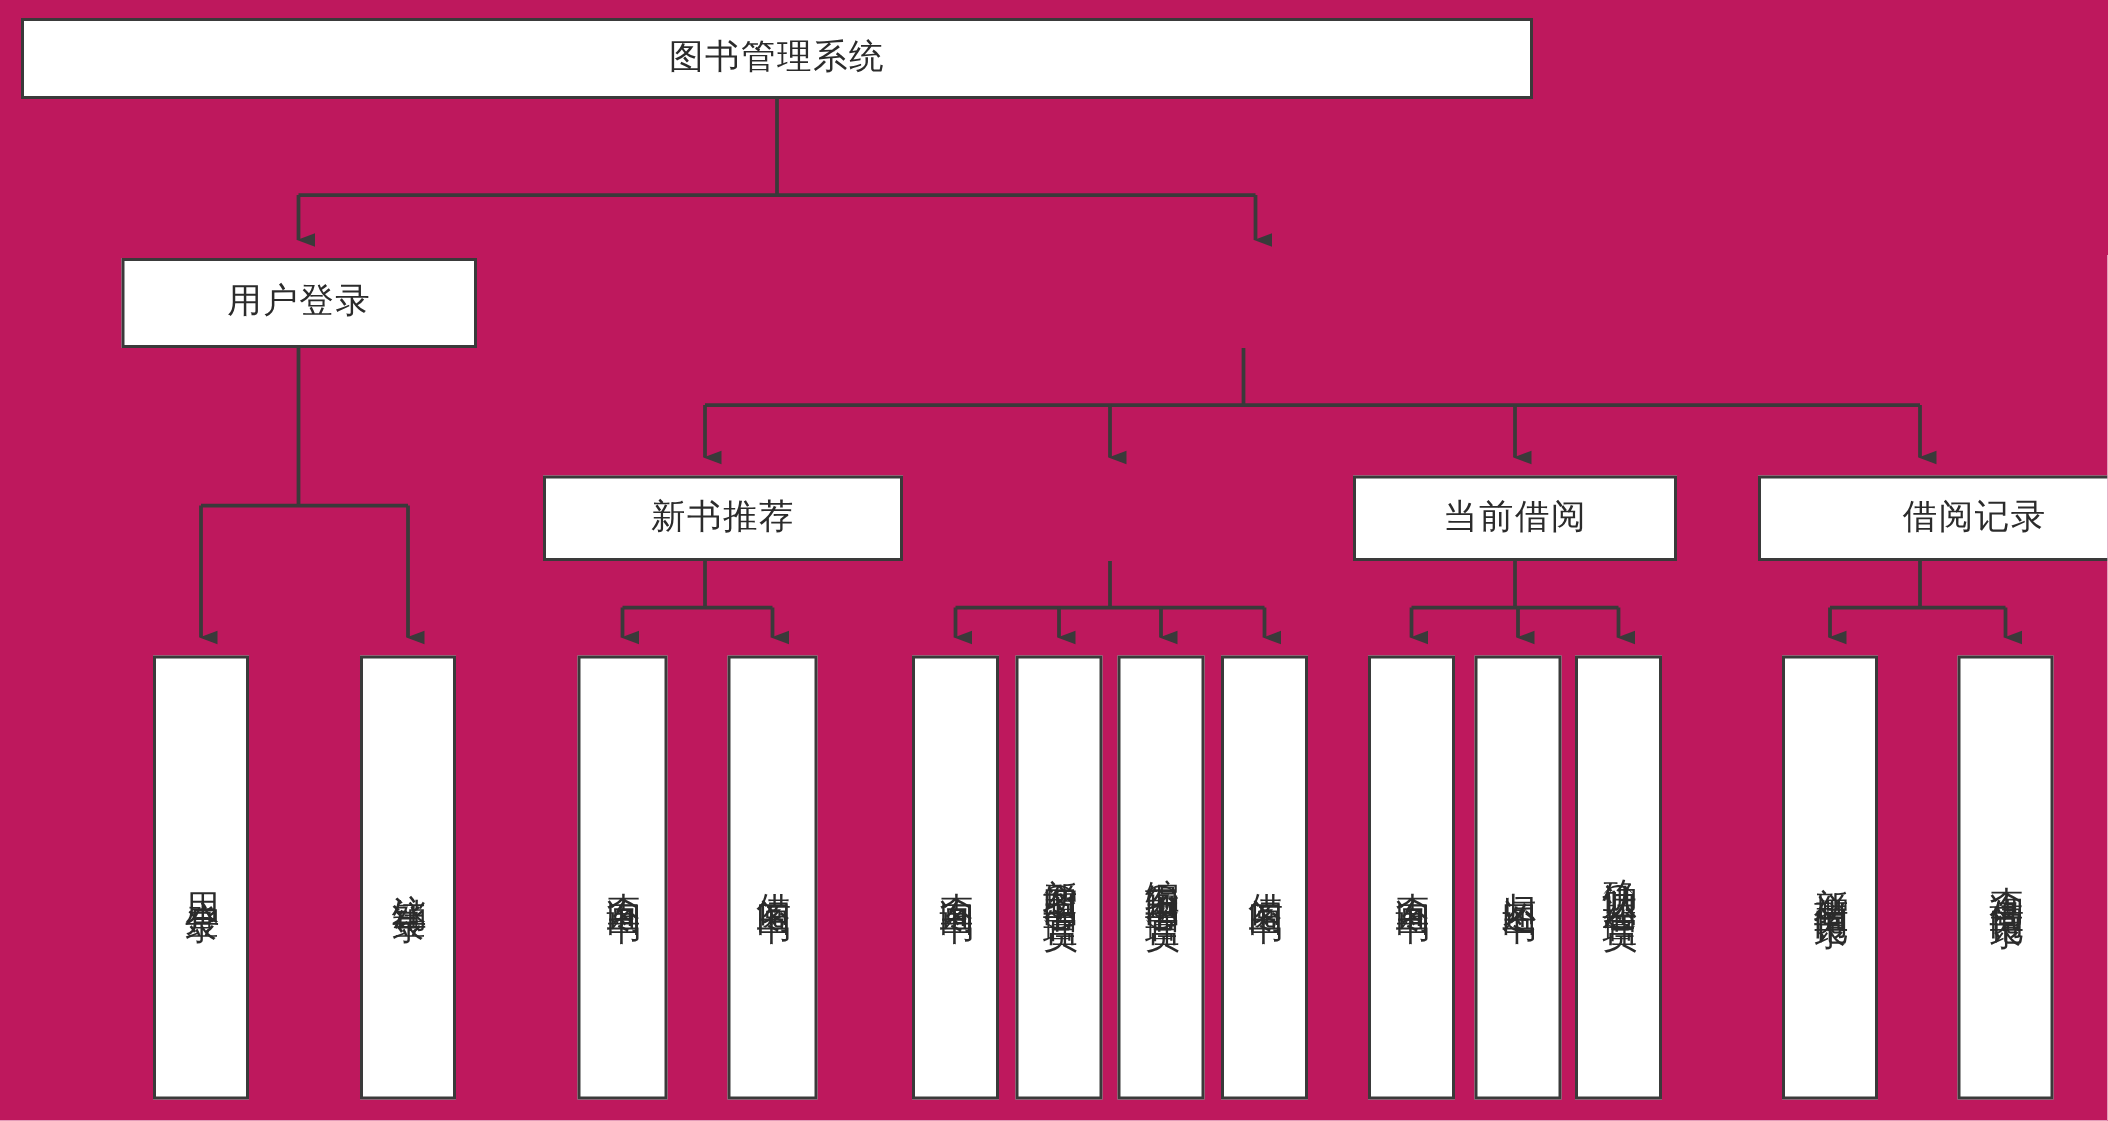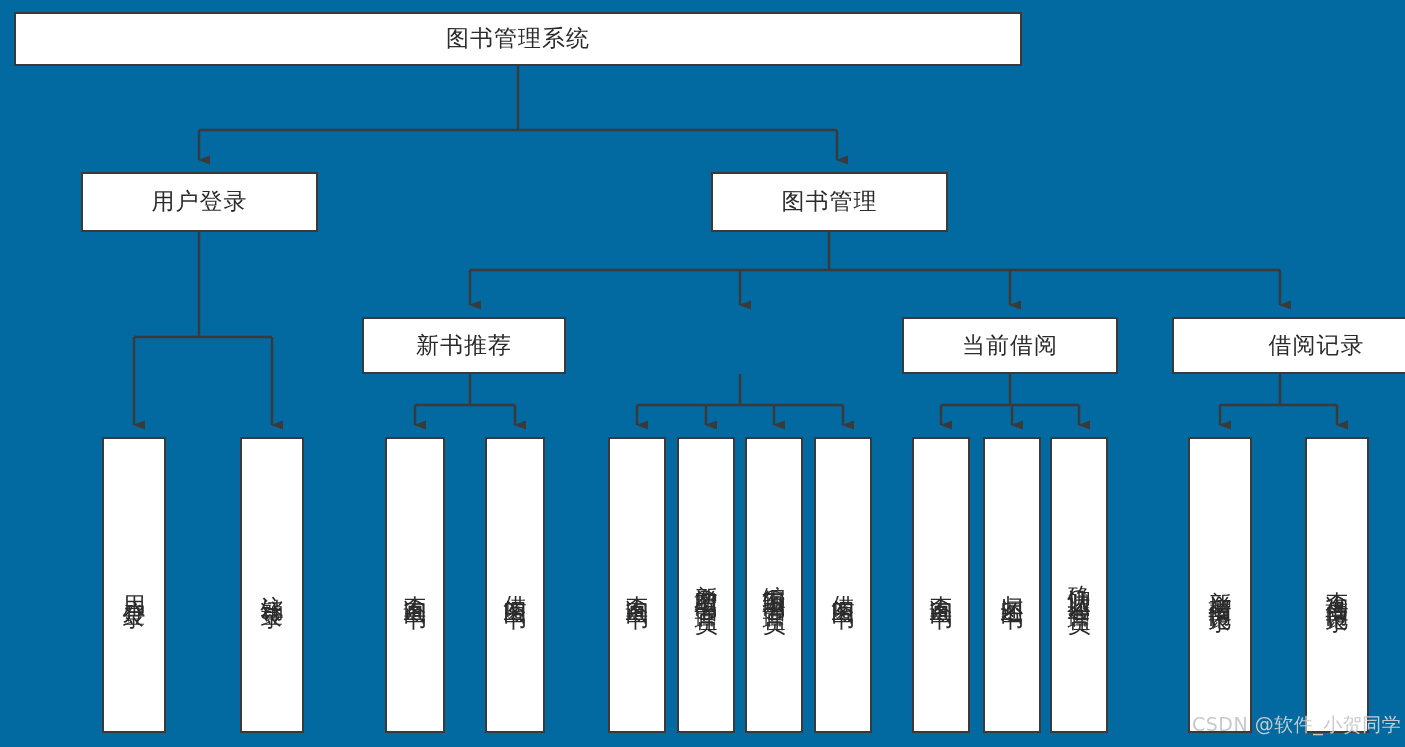--- a/index.html
+++ b/index.html
@@ -7,21 +7,21 @@
     padding: 0;
     background: #ffffff;
   }
   body {
     font-family: "DejaVu Sans", "Liberation Sans", sans-serif;
   }
   #canvas {
     position: relative;
     width: 1405px;
     height: 747px;
-    background: #0369a1;
+    background: #be185d;
     overflow: hidden;
   }
   .node {
     position: absolute;
     box-sizing: border-box;
     background: #ffffff;
     border: 2.5px solid #3a3a3a;
     display: flex;
     align-items: center;
     justify-content: center;
@@ -120,25 +120,22 @@
     </g>
   </svg>
 
   <div class="node horiz" style="left:14px; top:12px; width:1008px; height:54px;">
     <span>图书管理系统</span>
   </div>
 
   <div class="node horiz" style="left:81px; top:172px; width:237px; height:60px;">
     <span>用户登录</span>
   </div>
-  <div class="node horiz" style="left:711px; top:172px; width:237px; height:60px;">
-    <span>图书管理</span>
-  </div>
 
-  <div class="node horiz" style="left:362px; top:317px; width:204px; height:57px;">
+  <div class="node horiz" style="left:362px; top:317px; width:240px; height:57px;">
     <span>新书推荐</span>
   </div>
   <div class="node horiz" style="left:902px; top:317px; width:216px; height:57px;align-items:center;">
     <span>当前借阅</span>
   </div>
   <div class="node horiz" style="left:1172px; top:317px; width:260px; height:57px;padding-left:29px;">
     <span>借阅记录</span>
   </div>
 
   <div class="node vert" style="left:102px; top:437px; width:64px; height:296px;">
@@ -178,15 +175,14 @@
     <span class="vtext">确认归还（管理员）</span>
   </div>
 
   <div class="node vert" style="left:1188px; top:437px; width:64px; height:296px;">
     <span class="vtext">新增借阅记录</span>
   </div>
   <div class="node vert" style="left:1305px; top:437px; width:64px; height:296px;">
     <span class="vtext">查询借阅记录</span>
   </div>
 
-  <div class="watermark">CSDN @软件_小贺同学</div>
 
 </div>
 
 </body></html>

